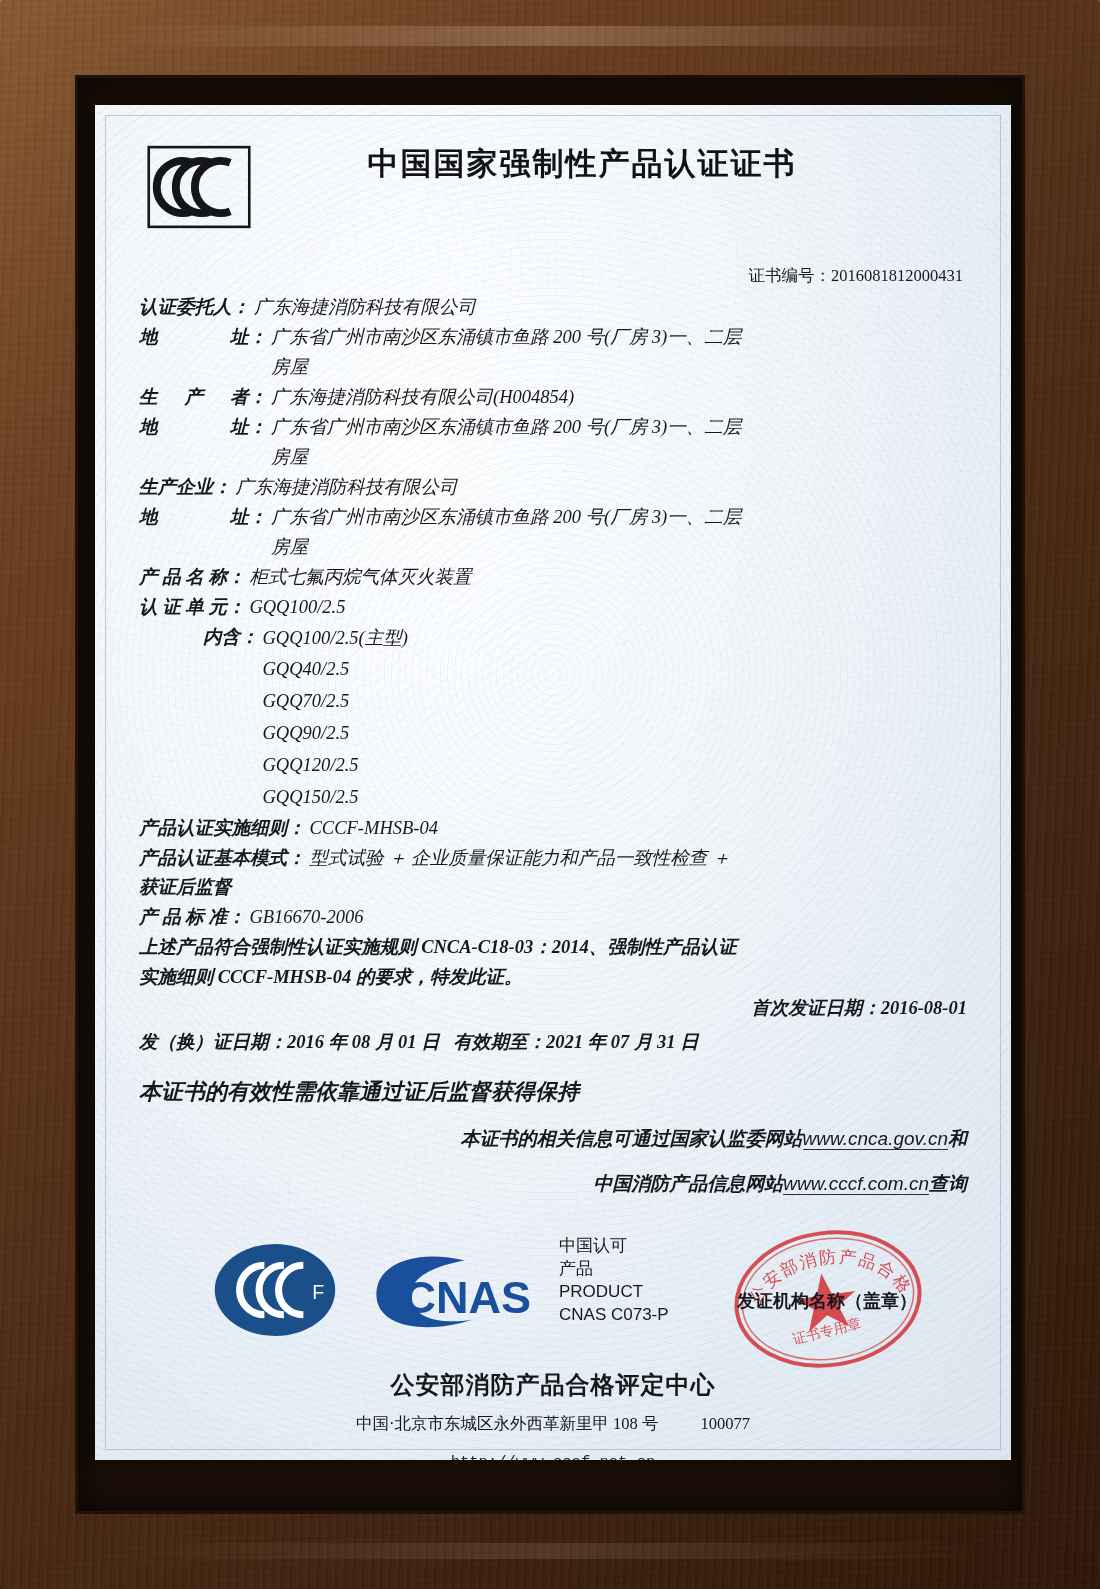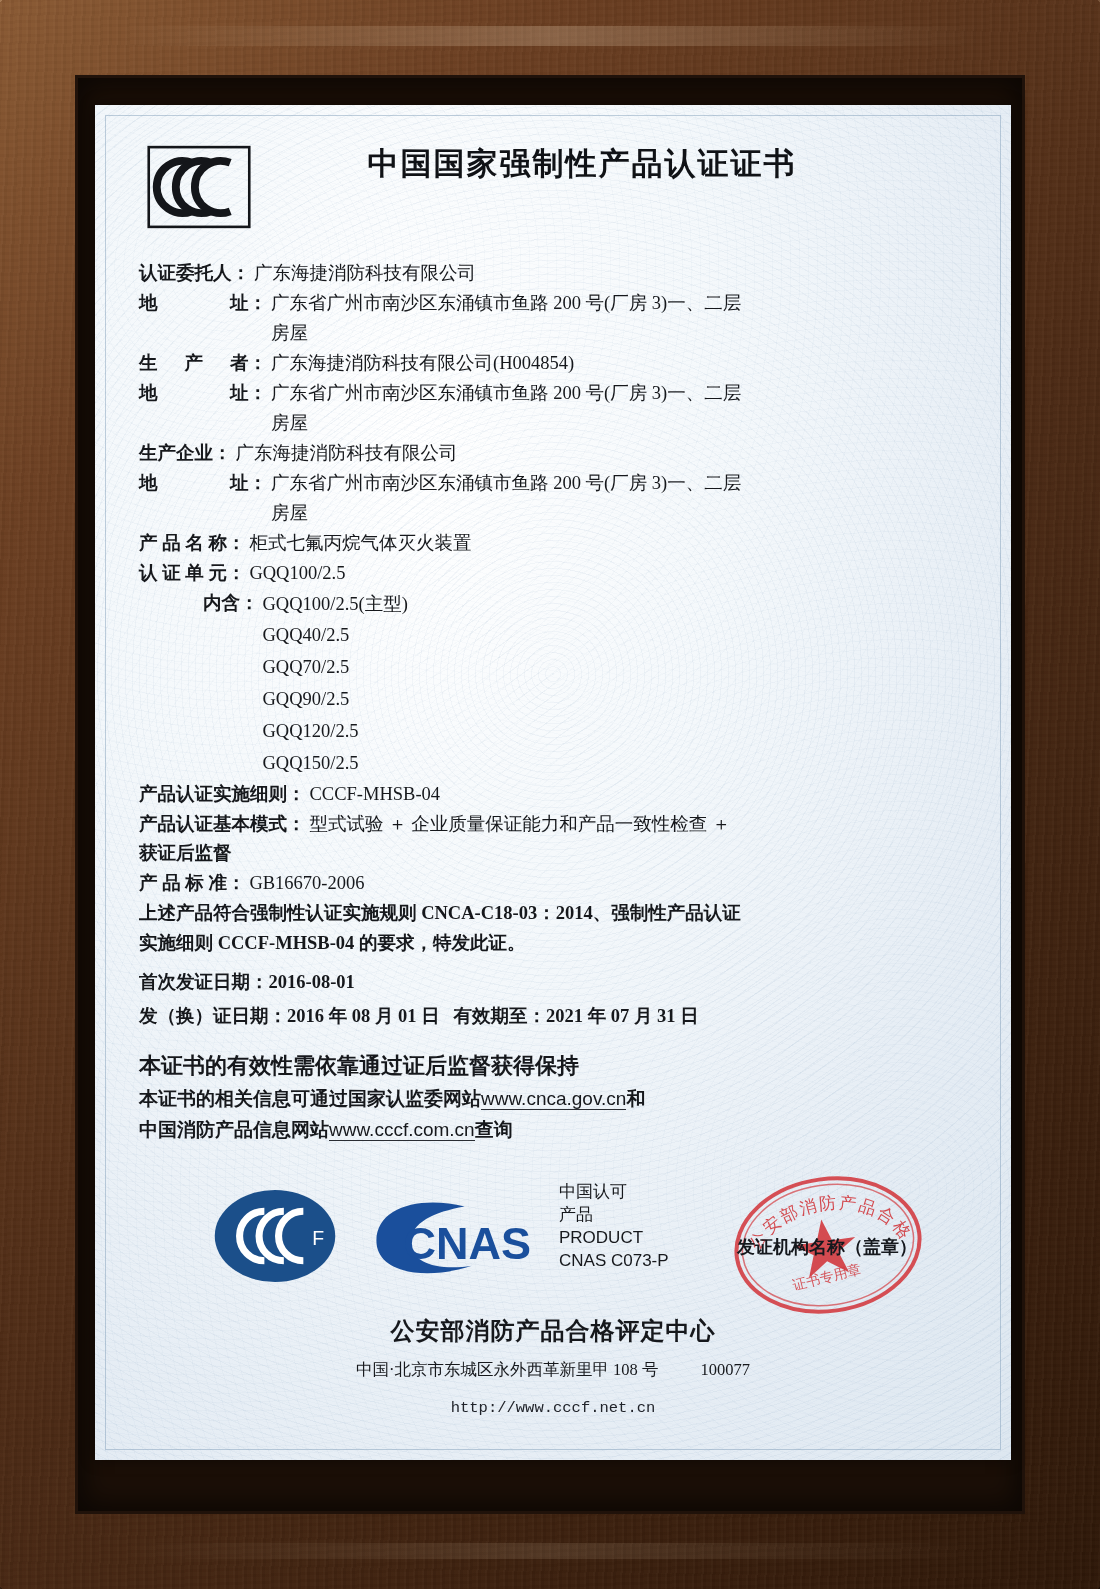--- a/index.html
+++ b/index.html
@@ -131,20 +131,21 @@
     text-align: right;
     font-size: 16.5px;
     padding-right: 4px;
   }
 
   
   .body-block {
     margin-top: 6px;
     font-size: 18.5px;
     line-height: 1.62;
+    font-style: italic;
   }
   .row {
     display: flex;
     align-items: flex-start;
   }
   .lbl {
     flex: 0 0 auto;
     font-weight: bold;
     white-space: nowrap;
   }
@@ -162,35 +163,36 @@
     padding-left: 64px;
   }
   .unit-list div { line-height: 1.72; }
   .nowrap { white-space: nowrap; text-align: center; }
 
   .para {
     font-weight: bold;
     line-height: 1.6;
   }
   .first-issue {
-    margin-top: 10px;
-    text-align: left;
+    margin-top: 2px;
+    text-align: right;
     font-weight: bold;
   }
   .issue-line {
     margin-top: 4px;
     font-weight: bold;
   }
   .validity-note {
     margin-top: 16px;
     font-weight: bold;
     font-size: 22px;
   }
   .info-line {
-    text-align: left;
+    margin-top: 14px;
+    text-align: right;
     font-weight: bold;
     font-size: 19px;
   }
   .info-line .url {
     font-family: "Liberation Sans", sans-serif;
     font-weight: normal;
     border-bottom: 1px solid #2a2d33;
   }
 
   
@@ -294,20 +296,23 @@
               <path d="M74 20 A30 30 0 1 0 74 76"></path>
               <path d="M96 20 A30 30 0 1 0 96 76"></path>
             </g>
           </svg>
         </div>
         <div class="titles">
           <div class="title-cn">中国国家强制性产品认证证书</div>
         </div>
       </div>
 
+      <div class="cert-no">
+        <span>证书编号：</span><span>2016081812000431</span>
+      </div>
 
       <div class="body-block">
 
         <div class="row">
           <div class="lbl">认证委托人：</div>
           <div class="val">广东海捷消防科技有限公司</div>
         </div>
 
         <div class="row">
           <div class="lbl w-spread">

